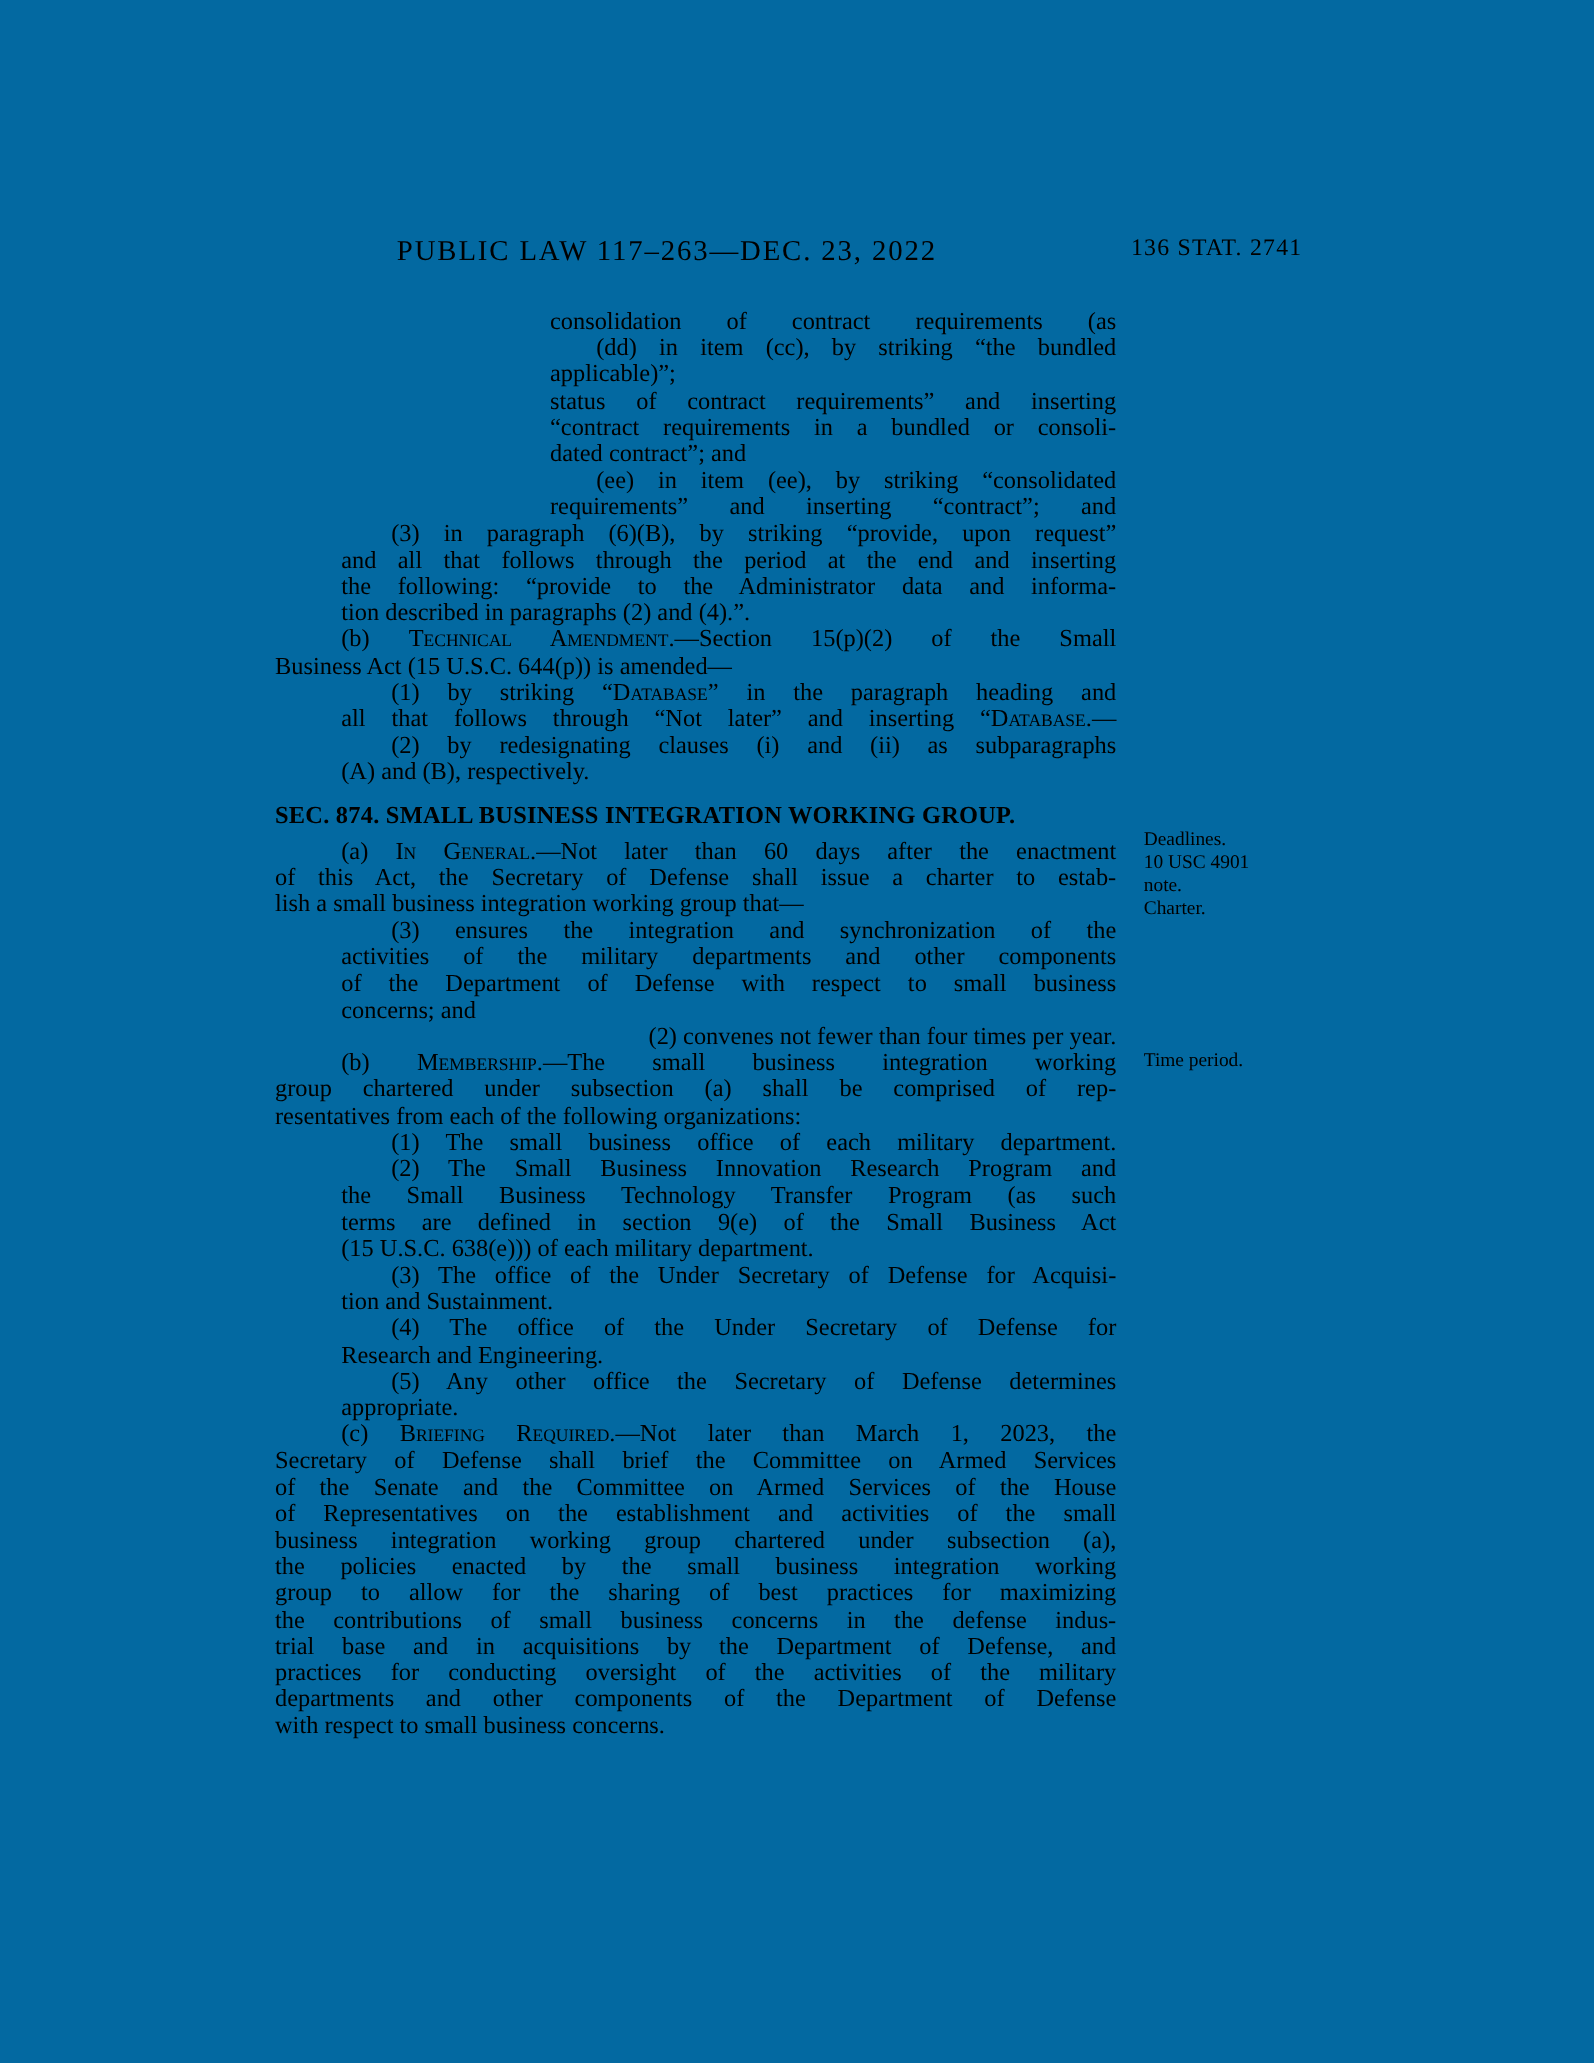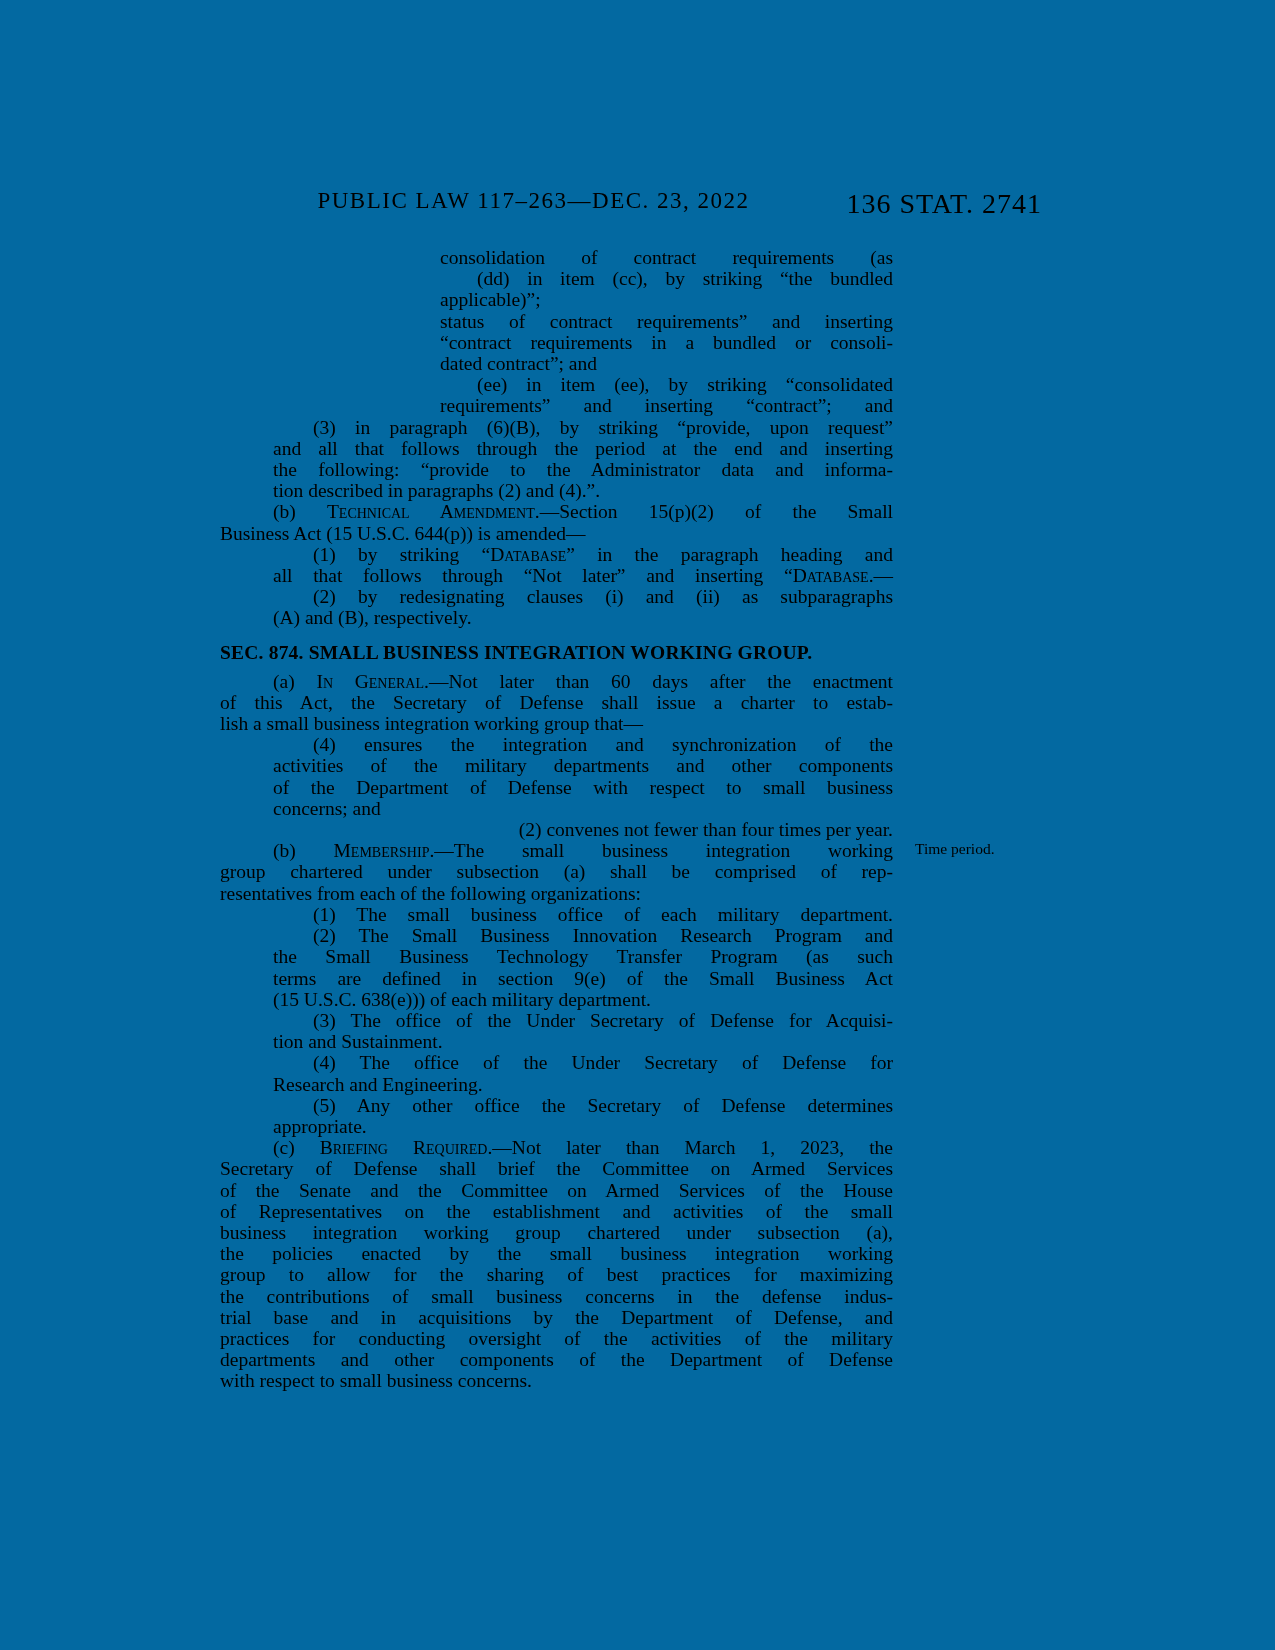--- a/index.html
+++ b/index.html
@@ -17,21 +17,21 @@
     left: 220px; top: 188px; width: 627px;
     text-align: center;
     font-size: 23px;
     letter-spacing: 1.5px;
     white-space: nowrap;
   }
   .header-stat {
     position: absolute;
     left: 820px; top: 188px; width: 222px;
     text-align: right;
-    font-size: 28px;
+    font-size: 19px;
     letter-spacing: 1px;
     white-space: nowrap;
   }
   .flow {
     position: absolute;
     left: 220px; top: 247px; width: 673px;
     font-size: 19.5px;
   }
   .line { line-height: 21.2px; text-align: left; }
   .just { text-align: justify; text-align-last: justify; }
@@ -78,21 +78,21 @@
       <div class="line ind53 just"><span>(b) </span><span class="sc">Technical Amendment</span><span>.—Section 15(p)(2) of the Small</span></div>
       <div class="line ind0"><span>Business Act (15 U.S.C. 644(p)) is amended—</span></div>
       <div class="line ind93 just"><span>(1) by striking “</span><span class="sc">Database</span><span>” in the paragraph heading and</span></div>
       <div class="line ind53 just"><span>all that follows through “Not later” and inserting “</span><span class="sc">Database</span><span>.—</span></div>
       <div class="line ind93 just"><span>(2) by redesignating clauses (i) and (ii) as subparagraphs</span></div>
       <div class="line ind53"><span>(A) and (B), respectively.</span></div>
       <div class="heading"><span>SEC. 874. SMALL BUSINESS INTEGRATION WORKING GROUP.</span></div>
       <div class="line ind53 just"><span>(a) </span><span class="sc">In General</span><span>.—Not later than 60 days after the enactment</span></div>
       <div class="line ind0 just"><span>of this Act, the Secretary of Defense shall issue a charter to estab-</span></div>
       <div class="line ind0"><span>lish a small business integration working group that—</span></div>
-      <div class="line ind93 just"><span>(4) ensures the integration and synchronization of the</span></div>
+      <div class="line ind93 just"><span>(3) ensures the integration and synchronization of the</span></div>
       <div class="line ind53 just"><span>activities of the military departments and other components</span></div>
       <div class="line ind53 just"><span>of the Department of Defense with respect to small business</span></div>
       <div class="line ind53"><span>concerns; and</span></div>
       <div class="line ind93"><span>(2) convenes not fewer than four times per year.</span></div>
       <div class="line ind53 just"><span>(b) </span><span class="sc">Membership</span><span>.—The small business integration working</span></div>
       <div class="line ind0 just"><span>group chartered under subsection (a) shall be comprised of rep-</span></div>
       <div class="line ind0"><span>resentatives from each of the following organizations:</span></div>
       <div class="line ind93 just"><span>(1) The small business office of each military department.</span></div>
       <div class="line ind93 just"><span>(2) The Small Business Innovation Research Program and</span></div>
       <div class="line ind53 just"><span>the Small Business Technology Transfer Program (as such</span></div>
@@ -110,16 +110,22 @@
       <div class="line ind0 just"><span>of Representatives on the establishment and activities of the small</span></div>
       <div class="line ind0 just"><span>business integration working group chartered under subsection (a),</span></div>
       <div class="line ind0 just"><span>the policies enacted by the small business integration working</span></div>
       <div class="line ind0 just"><span>group to allow for the sharing of best practices for maximizing</span></div>
       <div class="line ind0 just"><span>the contributions of small business concerns in the defense indus-</span></div>
       <div class="line ind0 just"><span>trial base and in acquisitions by the Department of Defense, and</span></div>
       <div class="line ind0 just"><span>practices for conducting oversight of the activities of the military</span></div>
       <div class="line ind0 just"><span>departments and other components of the Department of Defense</span></div>
       <div class="line ind0"><span>with respect to small business concerns.</span></div>
     </div>
+<div class="margin-note" style="top: 663px;">
+      <div>Deadlines.</div>
+      <div>10 USC 4901</div>
+      <div>note.</div>
+      <div>Charter.</div>
+    </div>
     <div class="margin-note" style="top: 840px;">
       <div>Time period.</div>
     </div>
   </div>
 
 </body></html>

